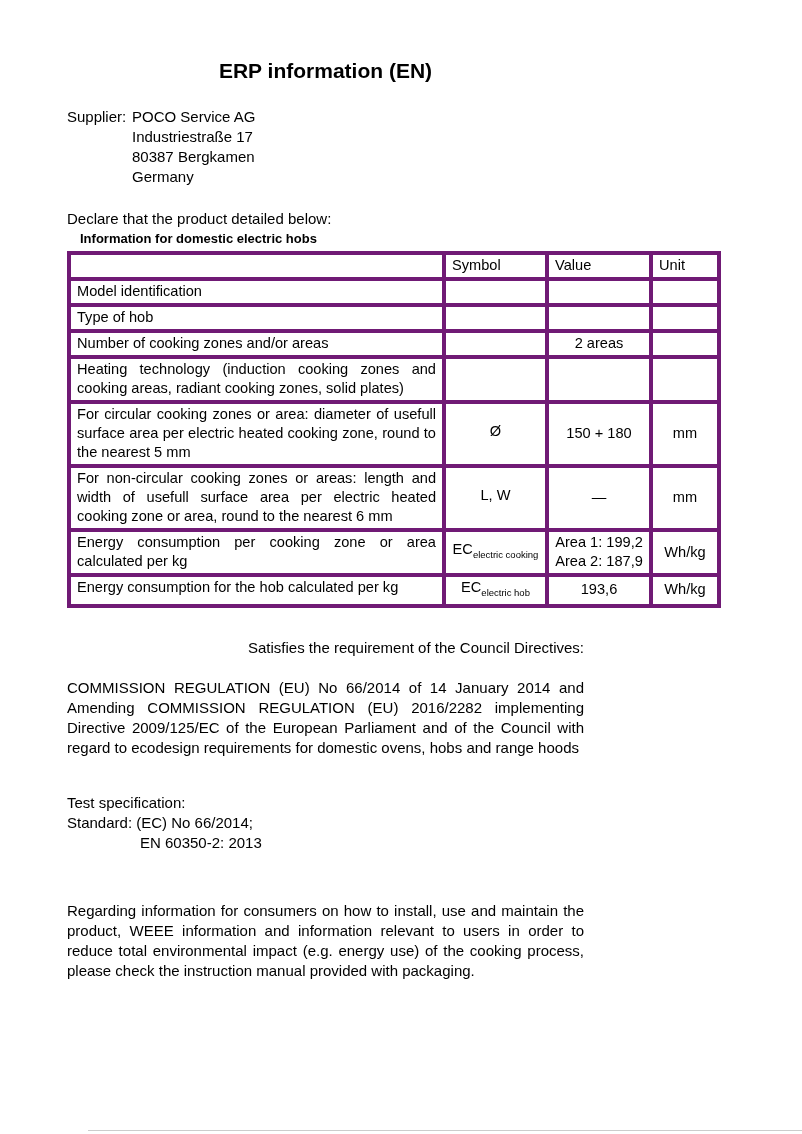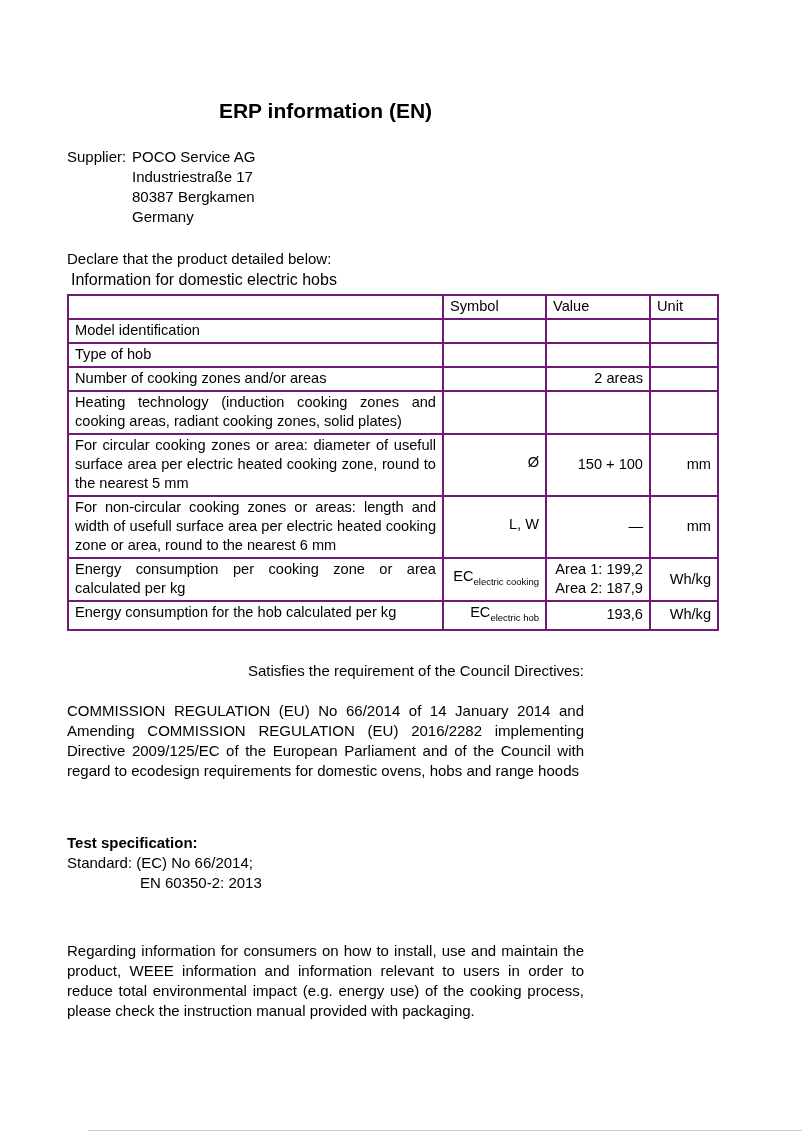--- a/index.html
+++ b/index.html
@@ -3,57 +3,57 @@
 <meta charset="utf-8">
 <style>
   * { box-sizing: border-box; margin: 0; padding: 0; }
   html, body { background: #ffffff; }
   body {
     width: 802px; height: 1134px;
     position: relative; overflow: hidden;
     font-family: "Liberation Sans", sans-serif;
     color: #000000; font-size: 15px;
   }
-  .page { padding: 99px 67px 0 67px; width: 651px; }
+  .page { padding: 59px 67px 0 67px; width: 651px; }
 
   .doc-title {
     font-size: 21px; font-weight: 700;
     text-align: center; margin: 0 0 24px 0;
   }
 
   .supplier { display: flex; line-height: 20px; margin-bottom: 22px; }
   .supplier-label { flex: 0 0 65px; }
 
   .declare { line-height: 20px; margin-bottom: 2px; }
 
-  .section-heading { font-size: 16px; font-weight: 400; margin: 0 0 5px 4px; }
+  .section-heading { font-size: 13px; font-weight: 700; margin: 0 0 5px 13px; }
 
   .erp-table {
     border-collapse: collapse; width: 650px;
     font-size: 14.6px; line-height: 19px;
     table-layout: fixed;
   }
   .erp-table th, .erp-table td {
-    border: 2px solid #701a75;
+    border: 4px solid #701a75;
     padding: 1px 6px 2px 6px;
   }
   .erp-table th { font-weight: 400; text-align: left; vertical-align: middle; }
   .c-label { text-align: justify; vertical-align: top; }
-  .c-sym, .c-val, .c-unit { vertical-align: middle; text-align: right; }
+  .c-sym, .c-val, .c-unit { vertical-align: middle; text-align: center; }
   .c-val { white-space: pre-line; }
   .sym-sub { font-size: 9.5px; }
 
   .satisfies { margin-top: 30px; line-height: 20px; text-align: right; }
 
   .regulation {
     margin-top: 20px; line-height: 20px;
     text-align: justify;
   }
 
-  .test-spec { margin-top: 52px; font-weight: 700; line-height: 20px; }
+  .test-spec { margin-top: 35px; font-weight: 400; line-height: 20px; }
 
   .standard { line-height: 20px; }
   .std-line-2 { padding-left: 73px; }
 
   .footer-para {
     margin-top: 48px; line-height: 20px;
     text-align: justify;
   }
 
   .page-boundary-line {
@@ -118,21 +118,21 @@
       </tr>
       <tr>
         <td class="c-label">Heating technology (induction cooking zones and cooking areas, radiant cooking zones, solid plates)</td>
         <td class="c-sym"><span></span><sub class="sym-sub"></sub></td>
         <td class="c-val"></td>
         <td class="c-unit"></td>
       </tr>
       <tr>
         <td class="c-label">For circular cooking zones or area: diameter of usefull surface area per electric heated cooking zone, round to the nearest 5 mm</td>
         <td class="c-sym"><span>Ø</span><sub class="sym-sub"></sub></td>
-        <td class="c-val">150 + 100</td>
+        <td class="c-val">150 + 180</td>
         <td class="c-unit">mm</td>
       </tr>
       <tr>
         <td class="c-label">For non-circular cooking zones or areas: length and width of usefull surface area per electric heated cooking zone or area, round to the nearest 6 mm</td>
         <td class="c-sym"><span>L, W</span><sub class="sym-sub"></sub></td>
         <td class="c-val">—</td>
         <td class="c-unit">mm</td>
       </tr>
       <tr>
         <td class="c-label">Energy consumption per cooking zone or area calculated per kg</td>

